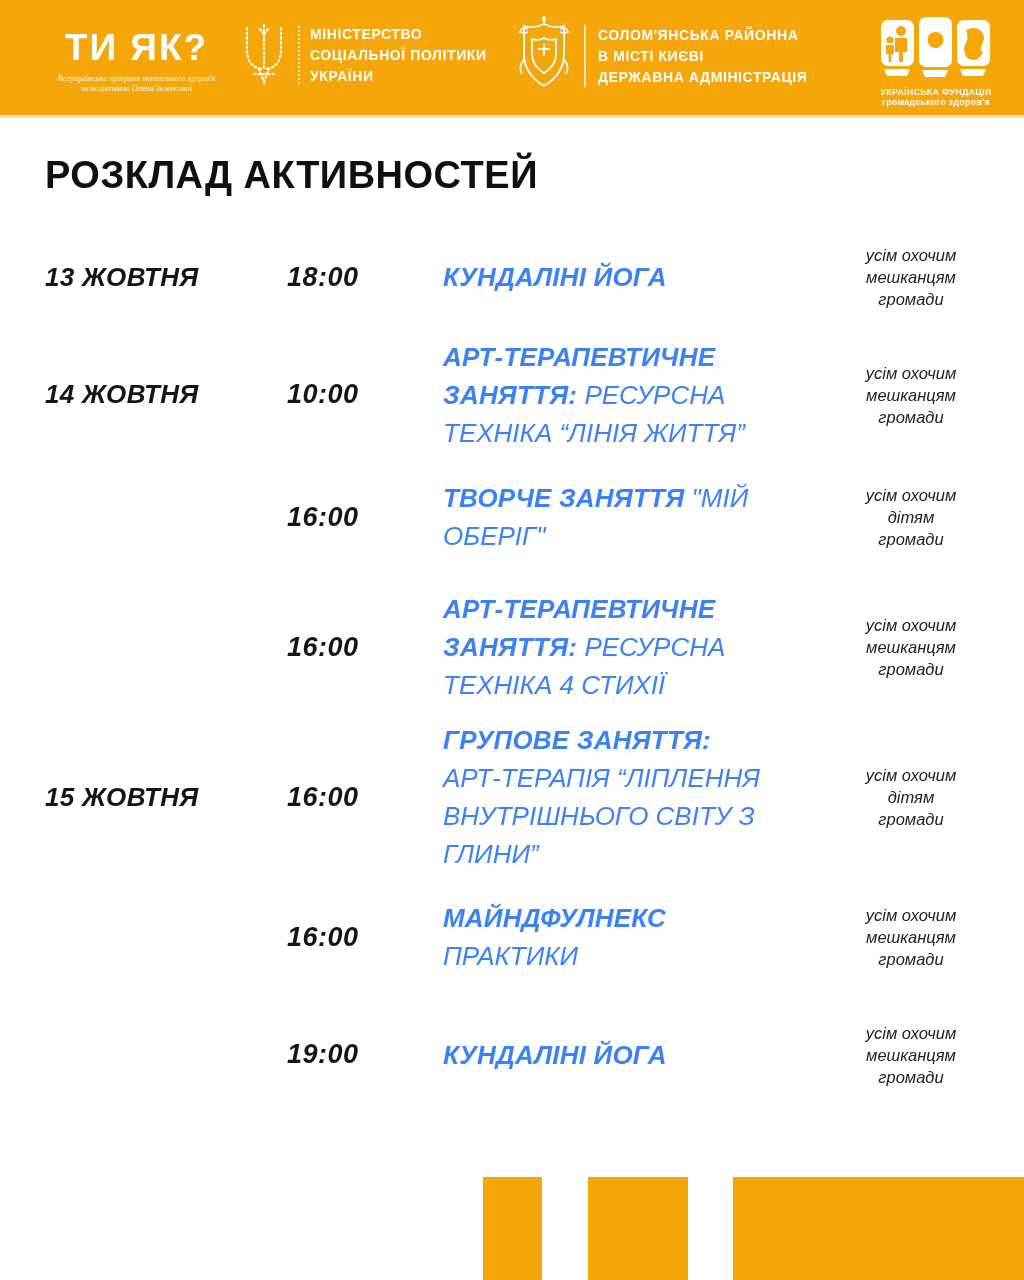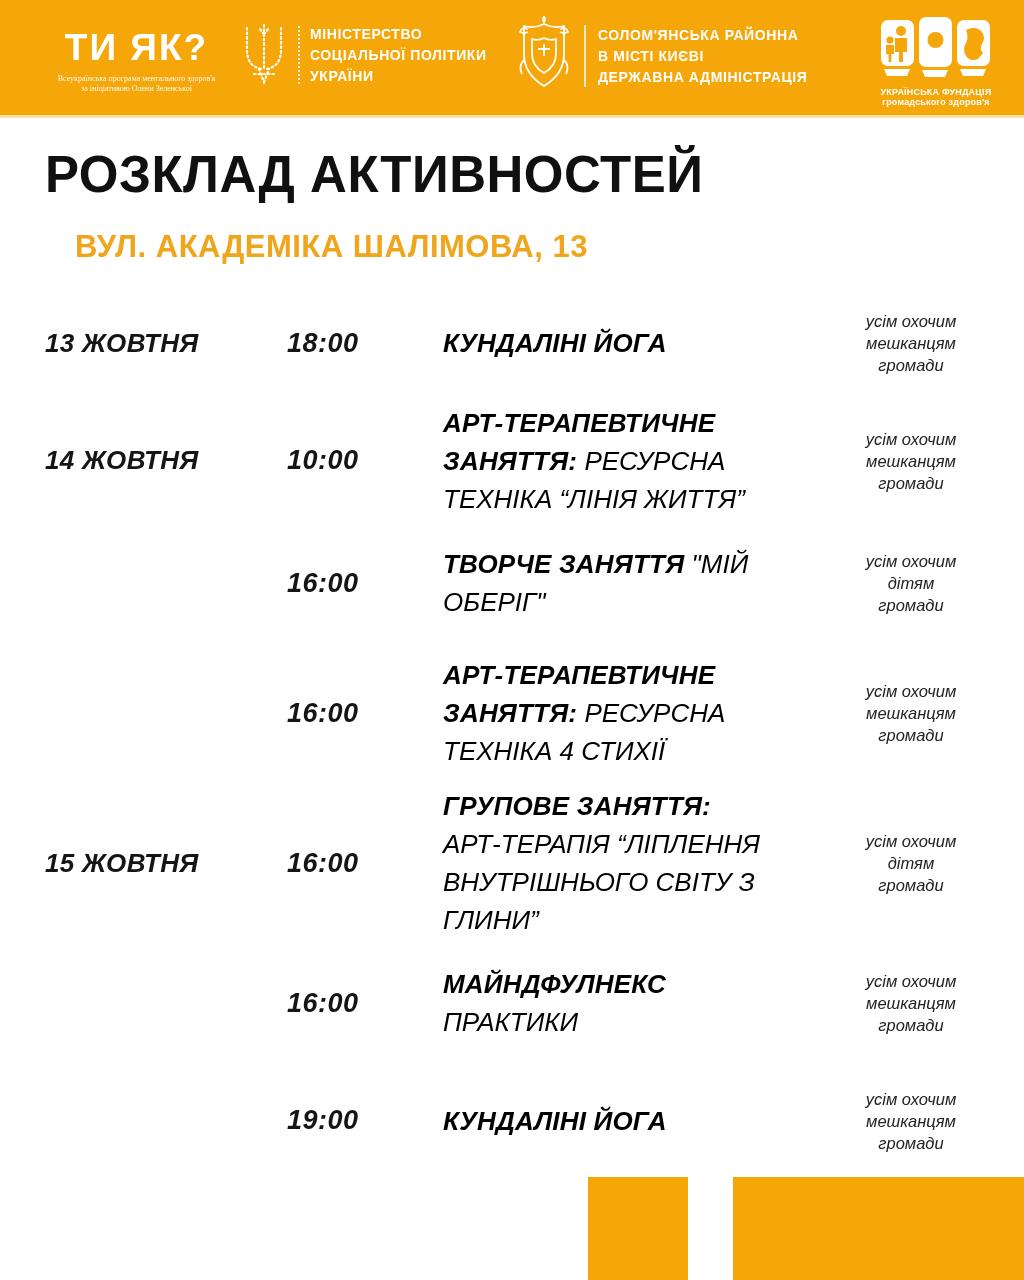--- a/index.html
+++ b/index.html
@@ -26,21 +26,21 @@
   .emblem { flex:0 0 auto; }
   .vdivider-dotted { width:0; height:58px; border-left:2px dotted rgba(255,255,255,.85); margin:0 10px 0 8px; }
   .vdivider-solid  { width:0; height:62px; border-left:2px solid rgba(255,255,255,.75); margin:0 12px 0 10px; }
   .org-lines { font-size:14px; font-weight:700; letter-spacing:.6px; line-height:21px; }
 
   .logo-foundation { left:878px; top:16px; width:116px; text-align:center; }
   .foundation-lines { margin-top:3px; font-size:9px; font-weight:700; line-height:10px; letter-spacing:.2px; }
 
   
   .page-title {
-    margin:33px 0 0 45px; font-size:51px; font-weight:800;
+    margin:33px 0 0 45px; font-size:38px; font-weight:800;
     color:#101010; letter-spacing:.5px; line-height:48px;
   }
   .address {
     margin:30px 0 0 75px; font-size:31px; font-weight:700;
     color:#EFA51C; letter-spacing:.5px; line-height:36px;
   }
 
   
   .schedule { margin-top:23px; padding:0 30px 0 45px;font-style:italic; }
   .row {
@@ -50,21 +50,21 @@
   .row:nth-child(1){ height:110px; }
   .row:nth-child(2){ height:125px; }
   .row:nth-child(3){ height:120px; }
   .row:nth-child(4){ height:140px; }
   .row:nth-child(5){ height:160px; }
   .row:nth-child(6){ height:120px; }
   .row:nth-child(7){ height:115px; }
 
   .cell-date { font-size:26px; font-weight:700; color:#151515; letter-spacing:.3px; }
   .cell-time { font-size:27px; font-weight:700; color:#151515; letter-spacing:.5px; }
-  .cell-activity { font-size:26px; color:#000000; line-height:38px; }
+  .cell-activity { font-size:26px; color:#3b82f6; line-height:38px; }
   .cell-activity .inner { max-width:332px; }
   .act-bold { font-weight:700; letter-spacing:.2px; }
   .act-rest { font-weight:400; }
   .cell-aud { text-align:center; font-size:16.5px; font-weight:400; color:#222222; line-height:22px; }
   .cell-aud span { display:block; }
 
   
   .bar { position:absolute; top:1177px; height:103px; background:#F5A608; }
   .bar:nth-of-type(1){ left:291px; width:6px; }
   .bar:nth-of-type(2){ left:339px; width:23px; }
@@ -148,21 +148,20 @@
       </svg>
       <div class="foundation-lines">
         <div>УКРАЇНСЬКА ФУНДАЦІЯ</div>
         <div>громадського здоров'я</div>
       </div>
     </div>
 
   </div>
 
   <div class="page-title">РОЗКЛАД АКТИВНОСТЕЙ</div>
-  <div class="address">ВУЛ. АКАДЕМІКА ШАЛІМОВА, 13</div>
 
   <div class="schedule">
 
     <div class="row">
       <div class="cell-date">13 ЖОВТНЯ</div>
       <div class="cell-time">18:00</div>
       <div class="cell-activity">
           <div class="inner"><span class="act-bold">КУНДАЛІНІ ЙОГА</span><span class="act-rest"></span></div>
         </div>
       <div class="cell-aud">

